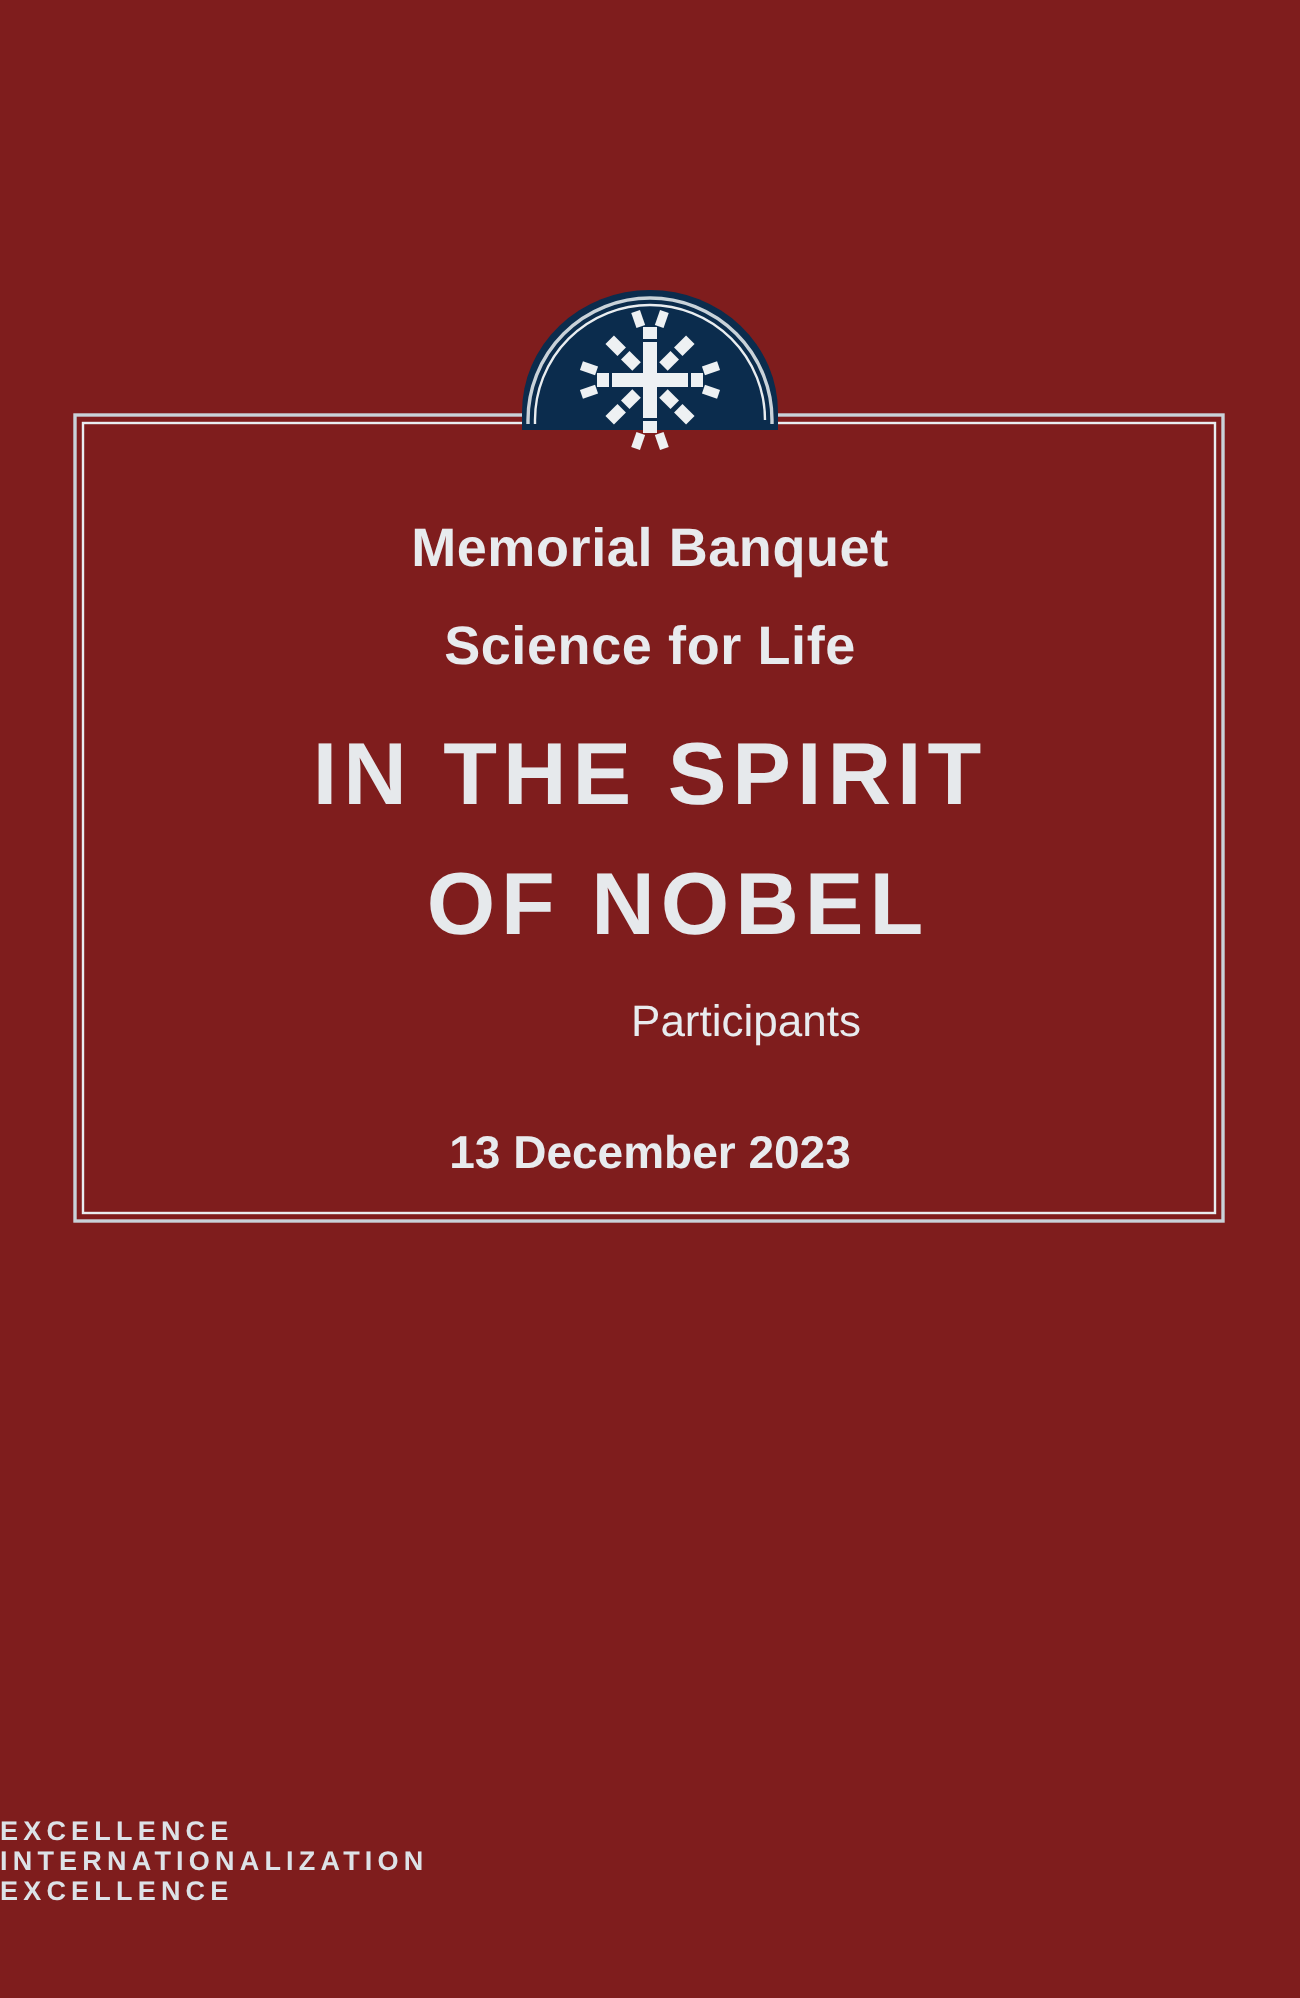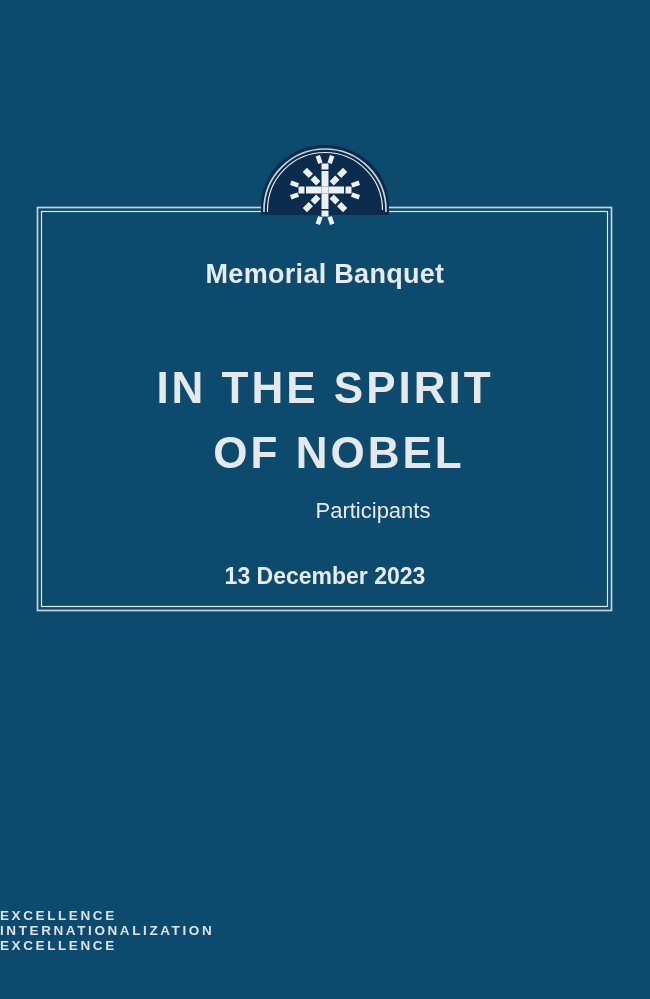--- a/index.html
+++ b/index.html
@@ -5,21 +5,21 @@
   html,body{margin:0;padding:0;}
   body{
     width:650px;height:999px;
     background:#0b2c4d;
     font-family:"Liberation Sans", sans-serif;
     -webkit-font-smoothing:antialiased;
   }
   .page{
     position:relative;
     width:650px;height:999px;
-    background:#0c4a6e;
+    background:#7f1d1d;
     overflow:hidden;
   }
   .frame-svg{
     position:absolute;left:0;top:0;
     width:650px;height:999px;
     display:block;
   }
   .t{
     position:absolute;left:0;width:100%;
     text-align:center;
@@ -104,20 +104,21 @@
         <rect x="-3" y="-28.5" width="6" height="8.5"></rect>
       </g>
       <g transform="rotate(315)">
         <rect x="-3" y="-17.5" width="6" height="8"></rect>
         <rect x="-3" y="-28.5" width="6" height="8.5"></rect>
       </g>
     </g>
   </svg>
 
   <div class="t eyebrow1">Memorial Banquet</div>
+  <div class="t eyebrow2">Science for Life</div>
   <div class="t title-line title1">IN THE SPIRIT</div>
   <div class="t title-line title2">OF NOBEL</div>
   <div class="t subtitle">Participants</div>
   <div class="t date">13 December 2023</div>
 
   <div class="footer">
     <span>EXCELLENCE</span>
     <span>INTERNATIONALIZATION</span>
     <span>EXCELLENCE</span>
   </div>

